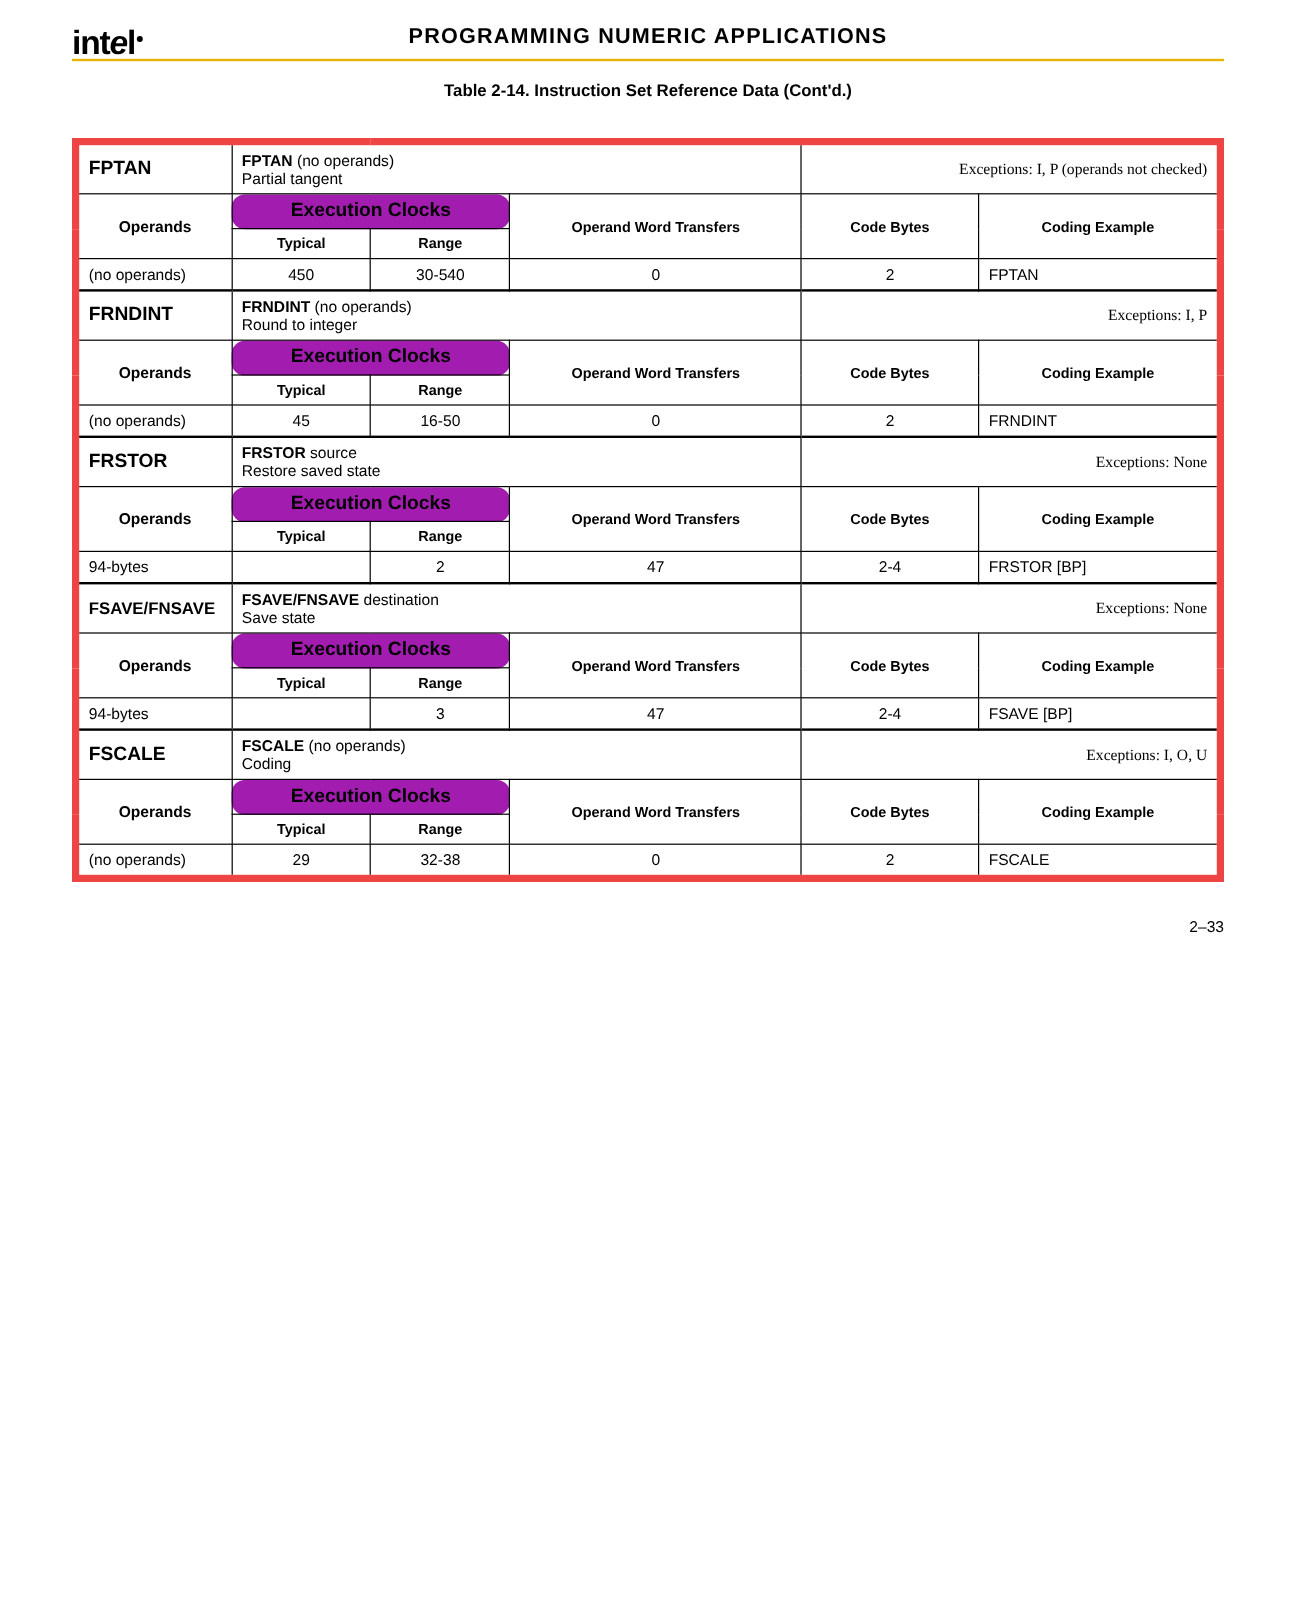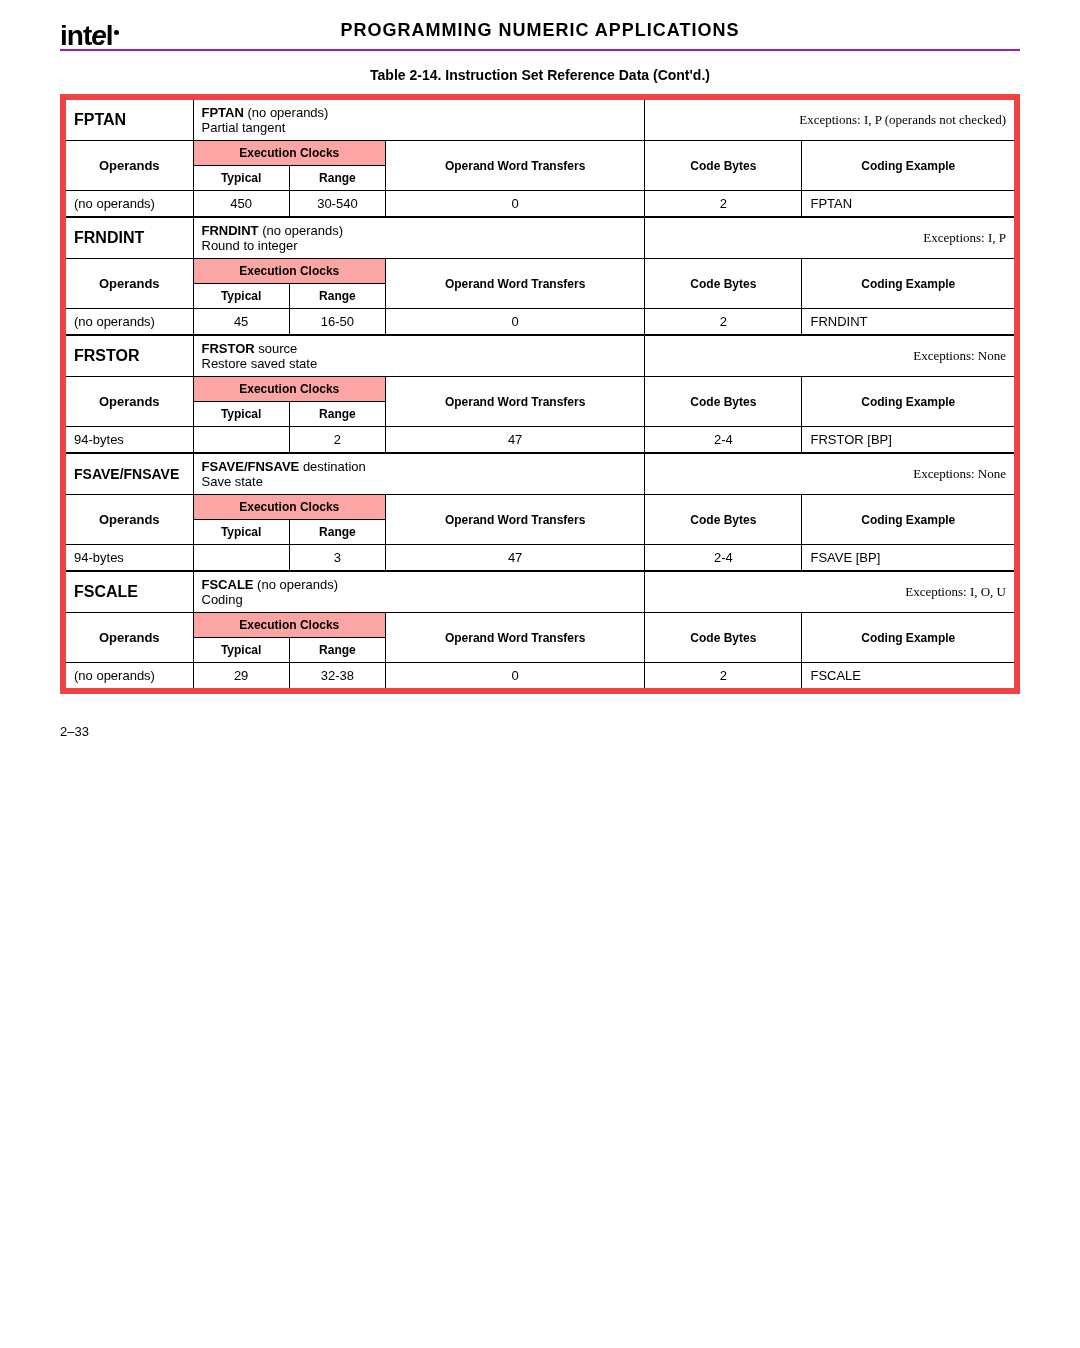--- a/index.html
+++ b/index.html
@@ -16,21 +16,21 @@
       width: 1080px;
       min-height: 1348px;
       padding: 20px 60px 40px 60px;
       position: relative;
     }
 
     .header {
       display: flex;
       align-items: center;
       justify-content: center;
-      border-bottom: 2px solid #a21caf;
+      border-bottom: 2px solid #eab308;
       padding-bottom: 8px;
       margin-bottom: 16px;
       position: relative;
     }
 
     .logo {
       position: absolute;
       left: 0;
       top: 0;
       font-size: 28px;
@@ -53,21 +53,21 @@
       font-size: 18px;
       font-weight: bold;
       letter-spacing: 1px;
       text-align: center;
     }
 
     .table-title {
       text-align: center;
       font-size: 14px;
       font-weight: bold;
-      margin-bottom: 11px;
+      margin-bottom: 32px;
     }
 
     .main-table {
       width: 100%;
       border-collapse: collapse;
       border: 6px solid #ef4444;
     }
 
     .main-table td, .main-table th {
       border: 1px solid #000;
@@ -98,32 +98,33 @@
 
     .section-exceptions {
       text-align: right;
       padding: 6px 12px;
       font-family: Liberation Serif, serif;
     }
 
     .exec-clocks-header {
       text-align: center;
       font-weight: bold;
-      background: #fca5a5;
-      font-size: 12px;
+      background: #a21caf;
+      font-size: 16px;
+      border-radius: 11px;
     }
 
     
     .col-operands { width: 130px; margin-left: 20px; }
 
     .center { text-align: center; }
     .bold { font-weight: bold; }
 
     .footer-page {
-      text-align: left;
+      text-align: right;
       margin-top: 30px;
       font-size: 13px;
     }
   </style>
 </head>
 <body>
 
 <div class="page">
 
   <div class="header">

